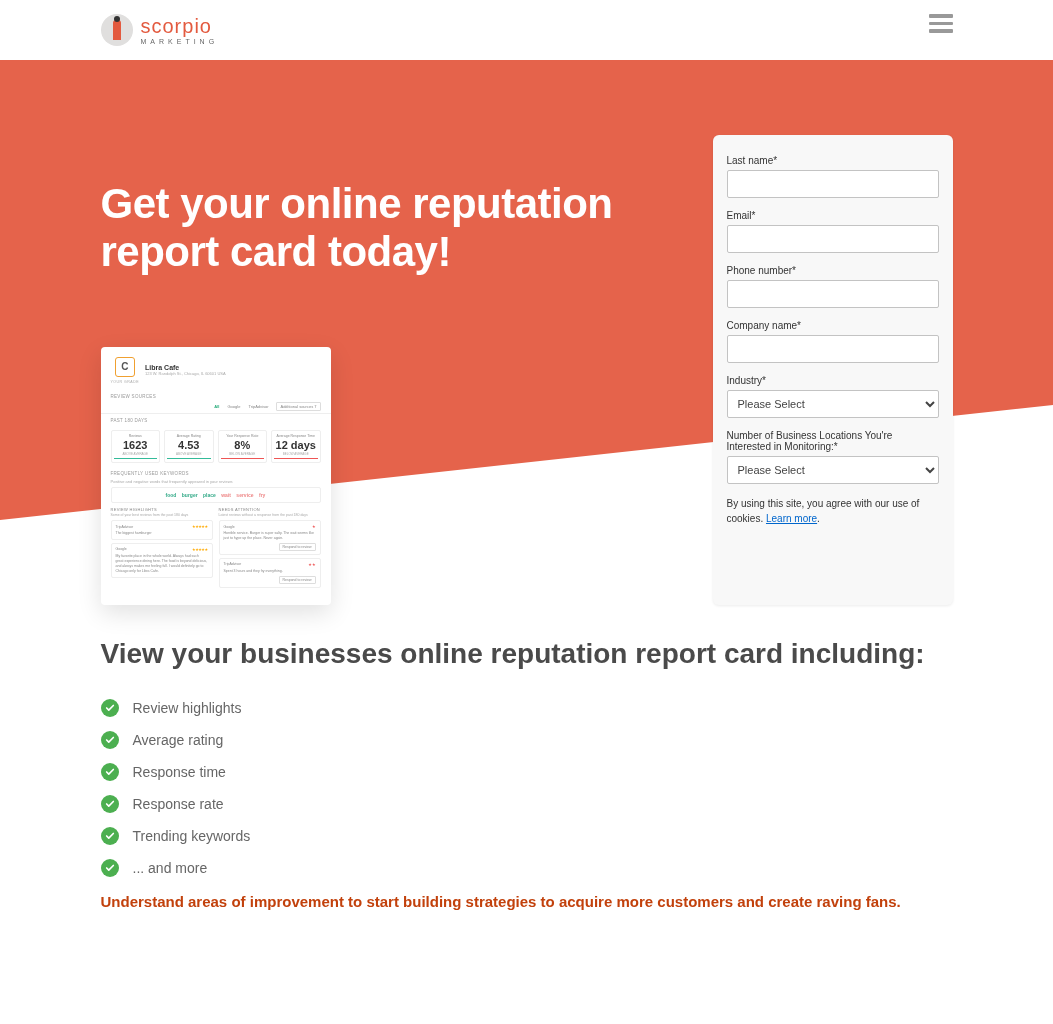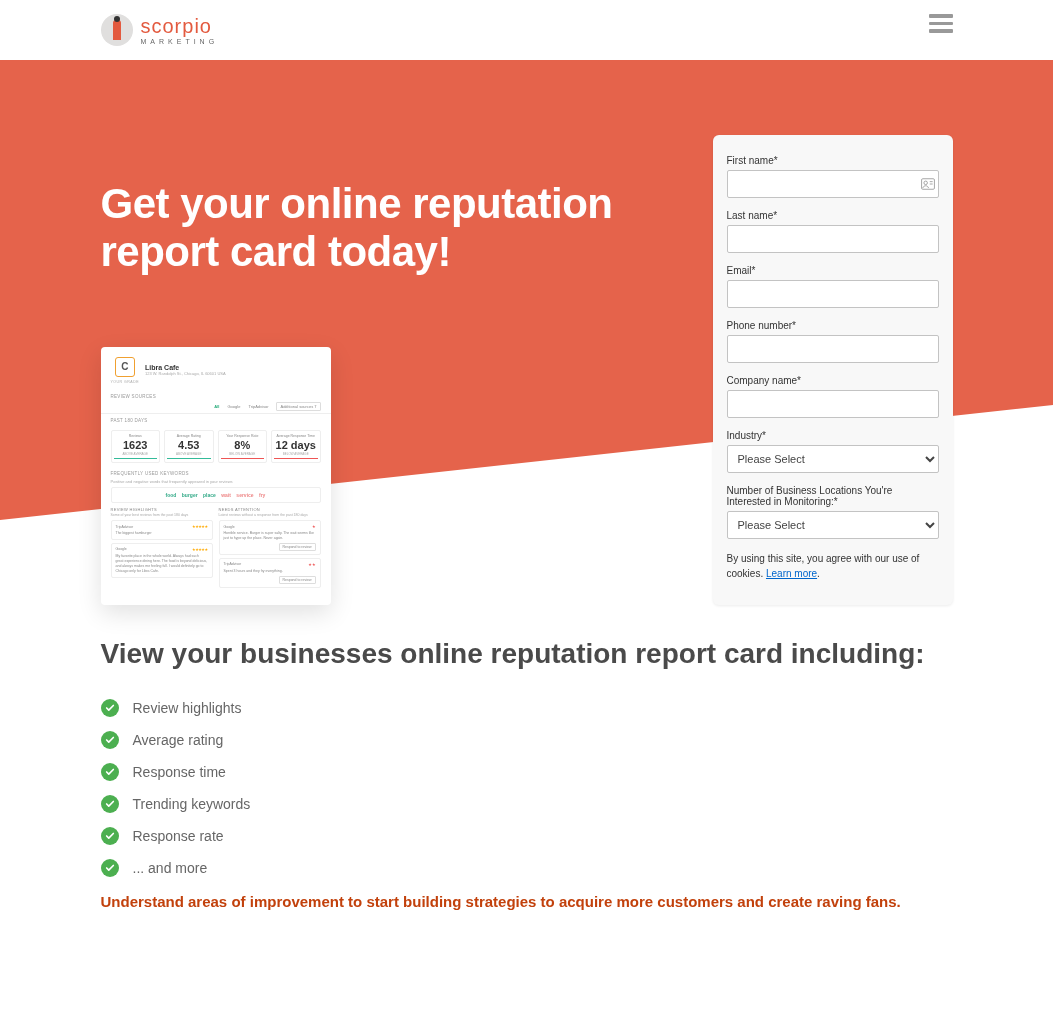--- a/index.html
+++ b/index.html
@@ -198,33 +198,20 @@
                 <div class="mock-resp-btn">Respond to review</div>
                 <div style="clear:both"></div>
               </div>
           </div>
         </div>
       </div>
     </div>
 
     <div class="form-card">
       <div class="form-group">
-        <label class="form-label">First name*</label>
-        <div class="input-wrap">
-          <input class="form-input" type="text" style="">
-          <svg class="contact-icon" viewBox="0 0 24 20" fill="none" stroke="#999" stroke-width="1.5">
-              <rect x="1" y="1" width="22" height="18" rx="2"></rect>
-              <circle cx="8" cy="8" r="3"></circle>
-              <path d="M3 17c1-3 3-4 5-4s4 1 5 4"></path>
-              <line x1="15" y1="6" x2="20" y2="6"></line>
-              <line x1="15" y1="10" x2="20" y2="10"></line>
-            </svg>
-        </div>
-      </div>
-      <div class="form-group">
         <label class="form-label">Last name*</label>
         <input class="form-input" type="text" style="">
       </div>
       <div class="form-group">
         <label class="form-label">Email*</label>
         <input class="form-input" type="email" style="">
       </div>
       <div class="form-group">
         <label class="form-label">Phone number*</label>
         <input class="form-input" type="tel" style="">
@@ -278,29 +265,29 @@
           </svg>
         </span>
         <span>Response time</span>
       </li>
     <li>
         <span class="check-icon">
           <svg viewBox="0 0 12 12">
             <path d="M2 6l2.5 2.5L10 3" stroke="#fff" stroke-width="2" fill="none" stroke-linecap="round" stroke-linejoin="round"></path>
           </svg>
         </span>
+        <span>Response rate</span>
+      </li>
+    <li>
+        <span class="check-icon">
+          <svg viewBox="0 0 12 12">
+            <path d="M2 6l2.5 2.5L10 3" stroke="#fff" stroke-width="2" fill="none" stroke-linecap="round" stroke-linejoin="round"></path>
+          </svg>
+        </span>
         <span>Trending keywords</span>
-      </li>
-    <li>
-        <span class="check-icon">
-          <svg viewBox="0 0 12 12">
-            <path d="M2 6l2.5 2.5L10 3" stroke="#fff" stroke-width="2" fill="none" stroke-linecap="round" stroke-linejoin="round"></path>
-          </svg>
-        </span>
-        <span>Response rate</span>
       </li>
     <li>
         <span class="check-icon">
           <svg viewBox="0 0 12 12">
             <path d="M2 6l2.5 2.5L10 3" stroke="#fff" stroke-width="2" fill="none" stroke-linecap="round" stroke-linejoin="round"></path>
           </svg>
         </span>
         <span>... and more</span>
       </li>
   </ul>

